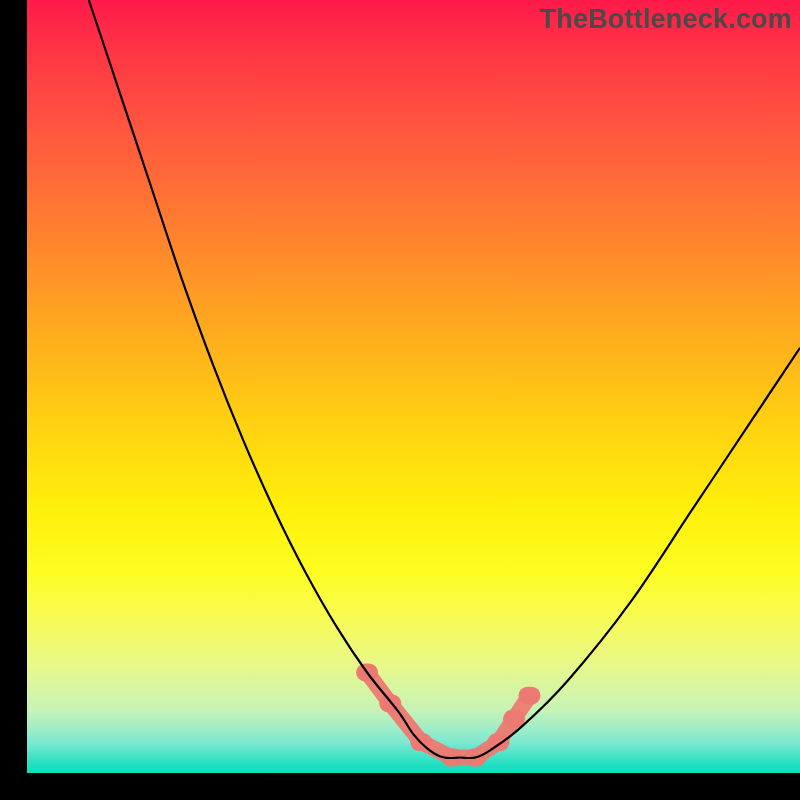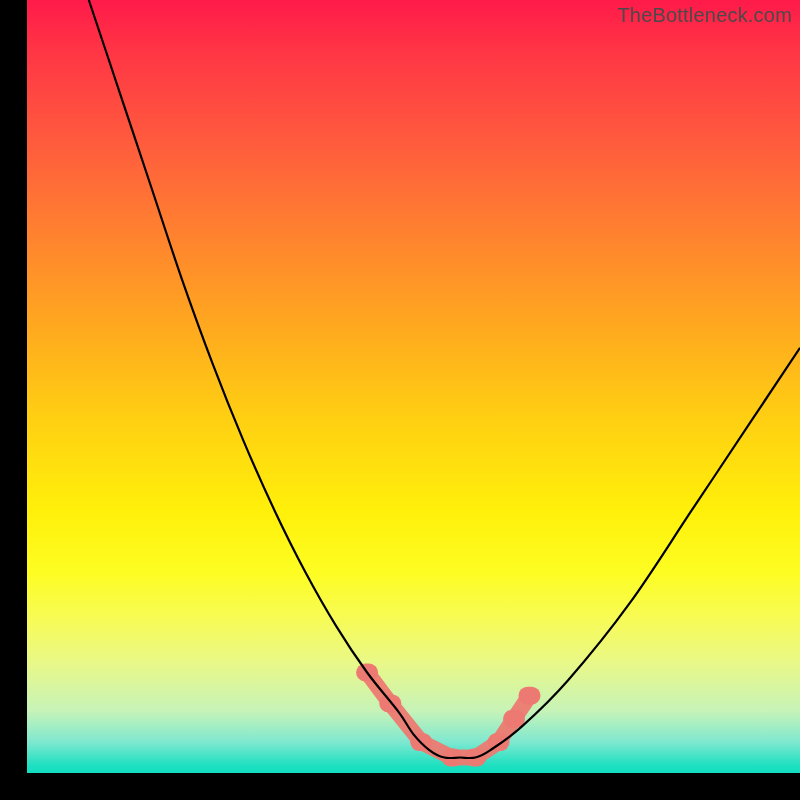--- a/index.html
+++ b/index.html
@@ -39,22 +39,22 @@
       #7ee8d0 96%,
       #1fe0c0 99%,
       #10dec0 100%
     );
   }
   .watermark {
     position: absolute;
     top: 4px;
     right: 8px;
     color: #4a4a4a;
-    font-size: 20px;
-    font-weight: 400;
+    font-size: 27px;
+    font-weight: 700;
     letter-spacing: 0.2px;
     pointer-events: none;
     user-select: none;
   }
   svg.curve {
     position: absolute;
     left: 0; top: 0;
     width: 773px; height: 773px;
   }
 </style>

